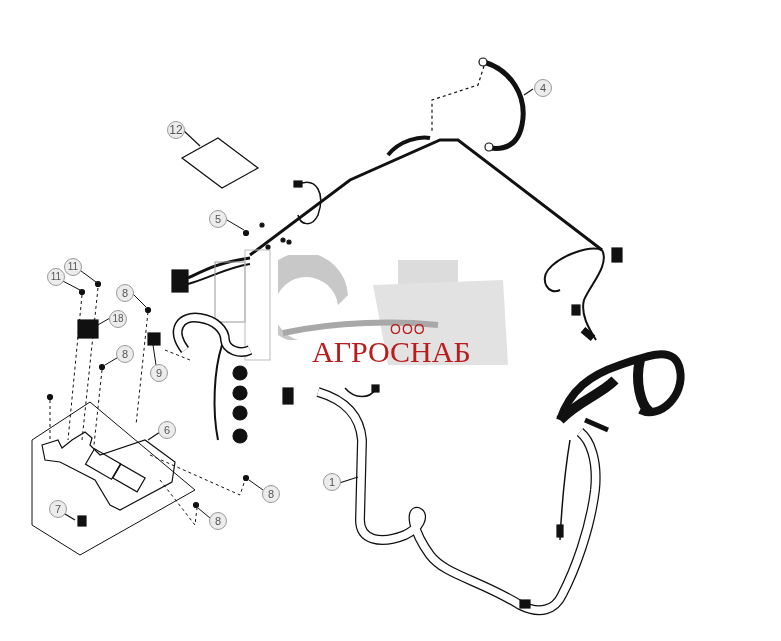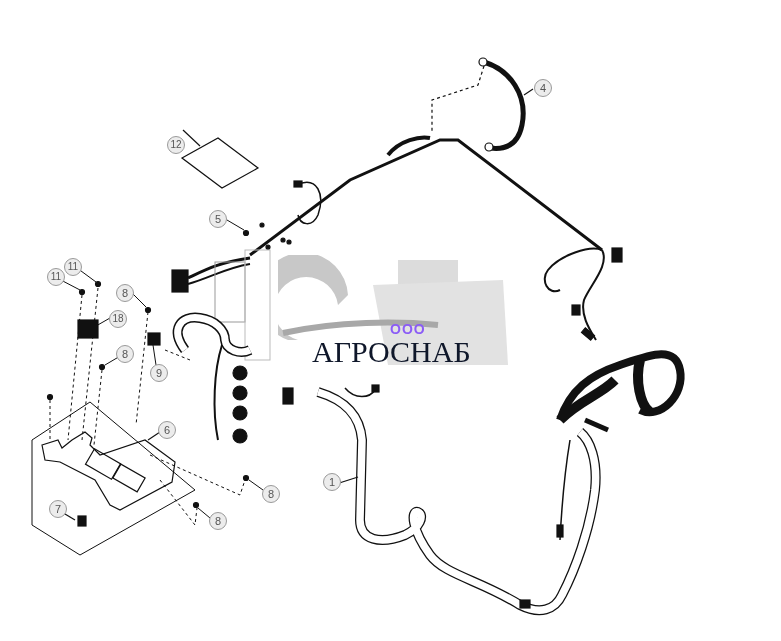--- a/index.html
+++ b/index.html
@@ -1,22 +1,22 @@
 <!DOCTYPE html>
 <html><head>
 <meta charset="utf-8">
 <style>
   html,body{margin:0;padding:0;background:#fff;}
   body{width:781px;height:641px;position:relative;overflow:hidden;font-family:"Liberation Sans",sans-serif;}
   #canvas{position:absolute;left:0;top:0;width:781px;height:641px;}
   .callout{position:absolute;width:16px;height:16px;border-radius:50%;background:#ececec;border:1px solid #9a9a9a;
     font-size:11px;line-height:16px;text-align:center;color:#555;box-sizing:content-box;}
   .watermark{position:absolute;left:278px;top:255px;width:240px;height:130px;}
-  .wm-ooo{position:absolute;left:112px;top:66px;font-size:14px;color:#8b5cf6;letter-spacing:1px;font-weight:bold;}
-  .wm-name{position:absolute;left:34px;top:80px;font-family:"Liberation Serif",serif;font-size:30px;color:#0f172a;letter-spacing:0;}
+  .wm-ooo{position:absolute;left:112px;top:66px;font-size:14px;color:#b91c1c;letter-spacing:1px;}
+  .wm-name{position:absolute;left:34px;top:80px;font-family:"Liberation Serif",serif;font-size:30px;color:#b91c1c;letter-spacing:0;}
 </style>
 </head>
 <body>
 
 <svg id="canvas" viewBox="0 0 781 641" xmlns="http://www.w3.org/2000/svg">
   <g fill="none" stroke="#111" stroke-width="1.2">
 
     <polygon points="182,158 218,138 258,168 222,188"></polygon>
     <line x1="183" y1="130" x2="200" y2="146"></line>
 
@@ -147,13 +147,13 @@
 <div class="callout" style="left:158px;top:421px">6</div>
 <div class="callout" style="left:49px;top:500px">7</div>
 <div class="callout" style="left:116px;top:284px">8</div>
 <div class="callout" style="left:116px;top:345px">8</div>
 <div class="callout" style="left:262px;top:485px">8</div>
 <div class="callout" style="left:209px;top:512px">8</div>
 <div class="callout" style="left:150px;top:364px">9</div>
 <div class="callout" style="left:109px;top:310px;font-size:10px">18</div>
 <div class="callout" style="left:47px;top:268px;font-size:10px">11</div>
 <div class="callout" style="left:64px;top:258px;font-size:10px">11</div>
-<div class="callout" style="left:167px;top:136px;font-size:10px">12</div>
+<div class="callout" style="left:167px;top:121px;font-size:12px">12</div>
 
 </body></html>

